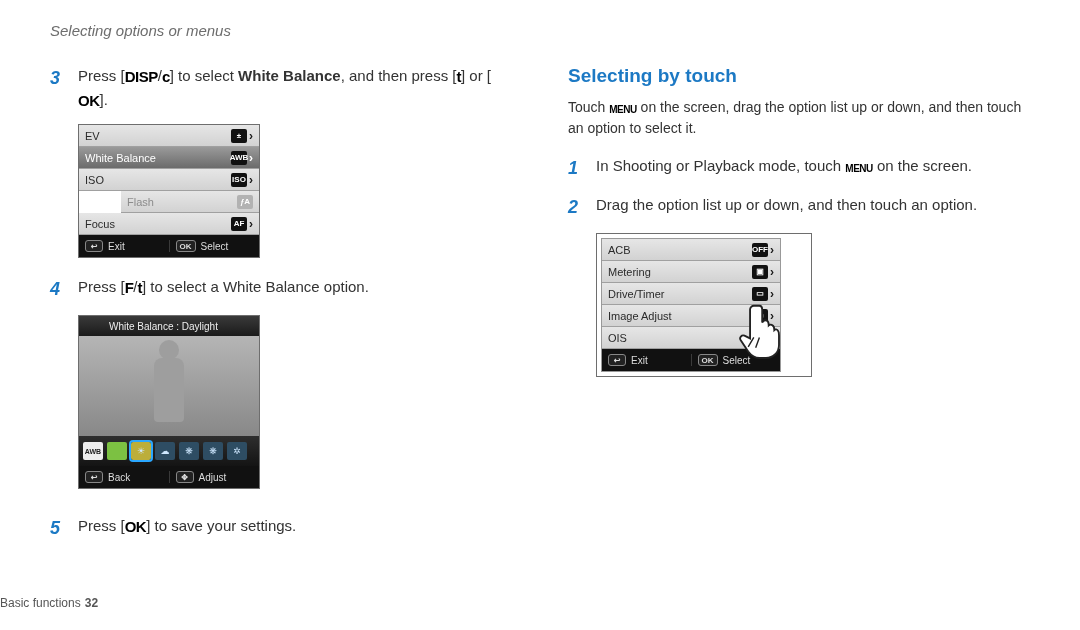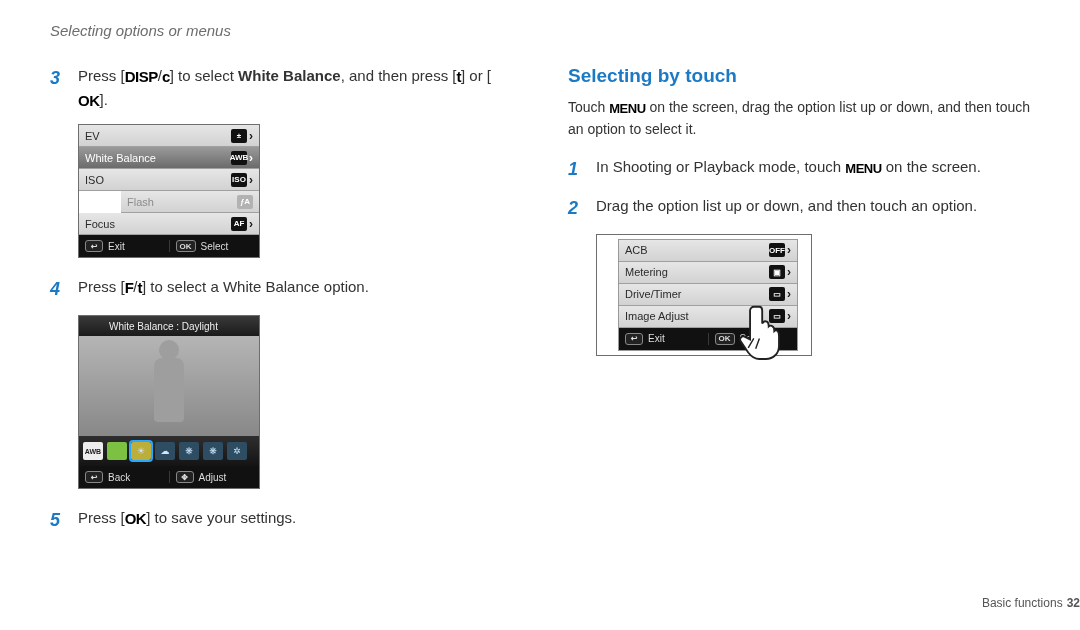--- a/index.html
+++ b/index.html
@@ -44,21 +44,21 @@
   .stepbody b { font-weight: 700; }
   .inline-glyph {
     display: inline-block;
     font-weight: 700;
     font-family: Arial, sans-serif;
     letter-spacing: -0.5px;
     font-style: normal;
     color: #000;
     vertical-align: -1px;
   }
-  .glyph-small { font-size: 13px; }
+  .glyph-small { font-size: 10px; }
   .section-title {
     color: #1c79c4;
     font-weight: 700;
     font-size: 19px;
     margin-bottom: 10px;
   }
   .intro {
     font-size: 14px;
     color: #333;
     line-height: 1.5;
@@ -128,21 +128,21 @@
     height: 12px;
     padding: 0 3px;
     font-weight: 700;
   }
 
   
   .screen2 {
     width: 182px;
     border: 1px solid #6e6e6e;
     margin-left: 28px;
-    margin-bottom: 18px;
+    margin-bottom: 26px;
     font-size: 11px;
     background: #e5e5e5;
   }
   .preview-title {
     height: 20px;
     background: linear-gradient(#3a3a3a, #1a1a1a);
     color: #eee;
     font-size: 10px;
     display: flex;
     align-items: center;
@@ -187,33 +187,33 @@
 
   
   .screen3wrap {
     width: 216px;
     border: 1px solid #6e6e6e;
     margin-left: 28px;
     padding: 4px 32px 4px 4px;
     background: #fff;
     position: relative;
   }
-  .screen3 { width: 180px; border: 1px solid #999; margin-left: 17px; }
+  .screen3 { width: 180px; border: 1px solid #999; }
   .hand {
     position: absolute;
     right: 18px; top: 66px;
     width: 56px; height: 60px;
   }
   .hand svg { width: 100%; height: 100%; }
 
   .page-footer {
     position: absolute;
     bottom: 20px;
     left: 0; right: 0;
-    text-align: right;
+    text-align: left;
     font-size: 12px;
     color: #555;
   }
   .page-footer .num { font-weight: 700; margin-left: 4px; }
 </style>
 </head>
 <body>
 
 <div class="page">
   <div class="header">Selecting options or menus</div>
@@ -339,20 +339,25 @@
             <span class="chev">›</span>
           </div>
           <div class="row">
             <span class="label">Drive/Timer</span>
             <span class="rowicon">▭</span>
             <span class="chev">›</span>
           </div>
           <div class="row">
             <span class="label">Image Adjust</span>
             <span class="rowicon">▭</span>
+            <span class="chev">›</span>
+          </div>
+          <div class="row">
+            <span class="label">OIS</span>
+            <span class="rowicon">))</span>
             <span class="chev">›</span>
           </div>
           <div class="footer">
             <div class="fcell">
               <span class="btncap">↩</span>
               <span>Exit</span>
             </div>
             <div class="fcell">
               <span class="btncap">OK</span>
               <span>Select</span>

